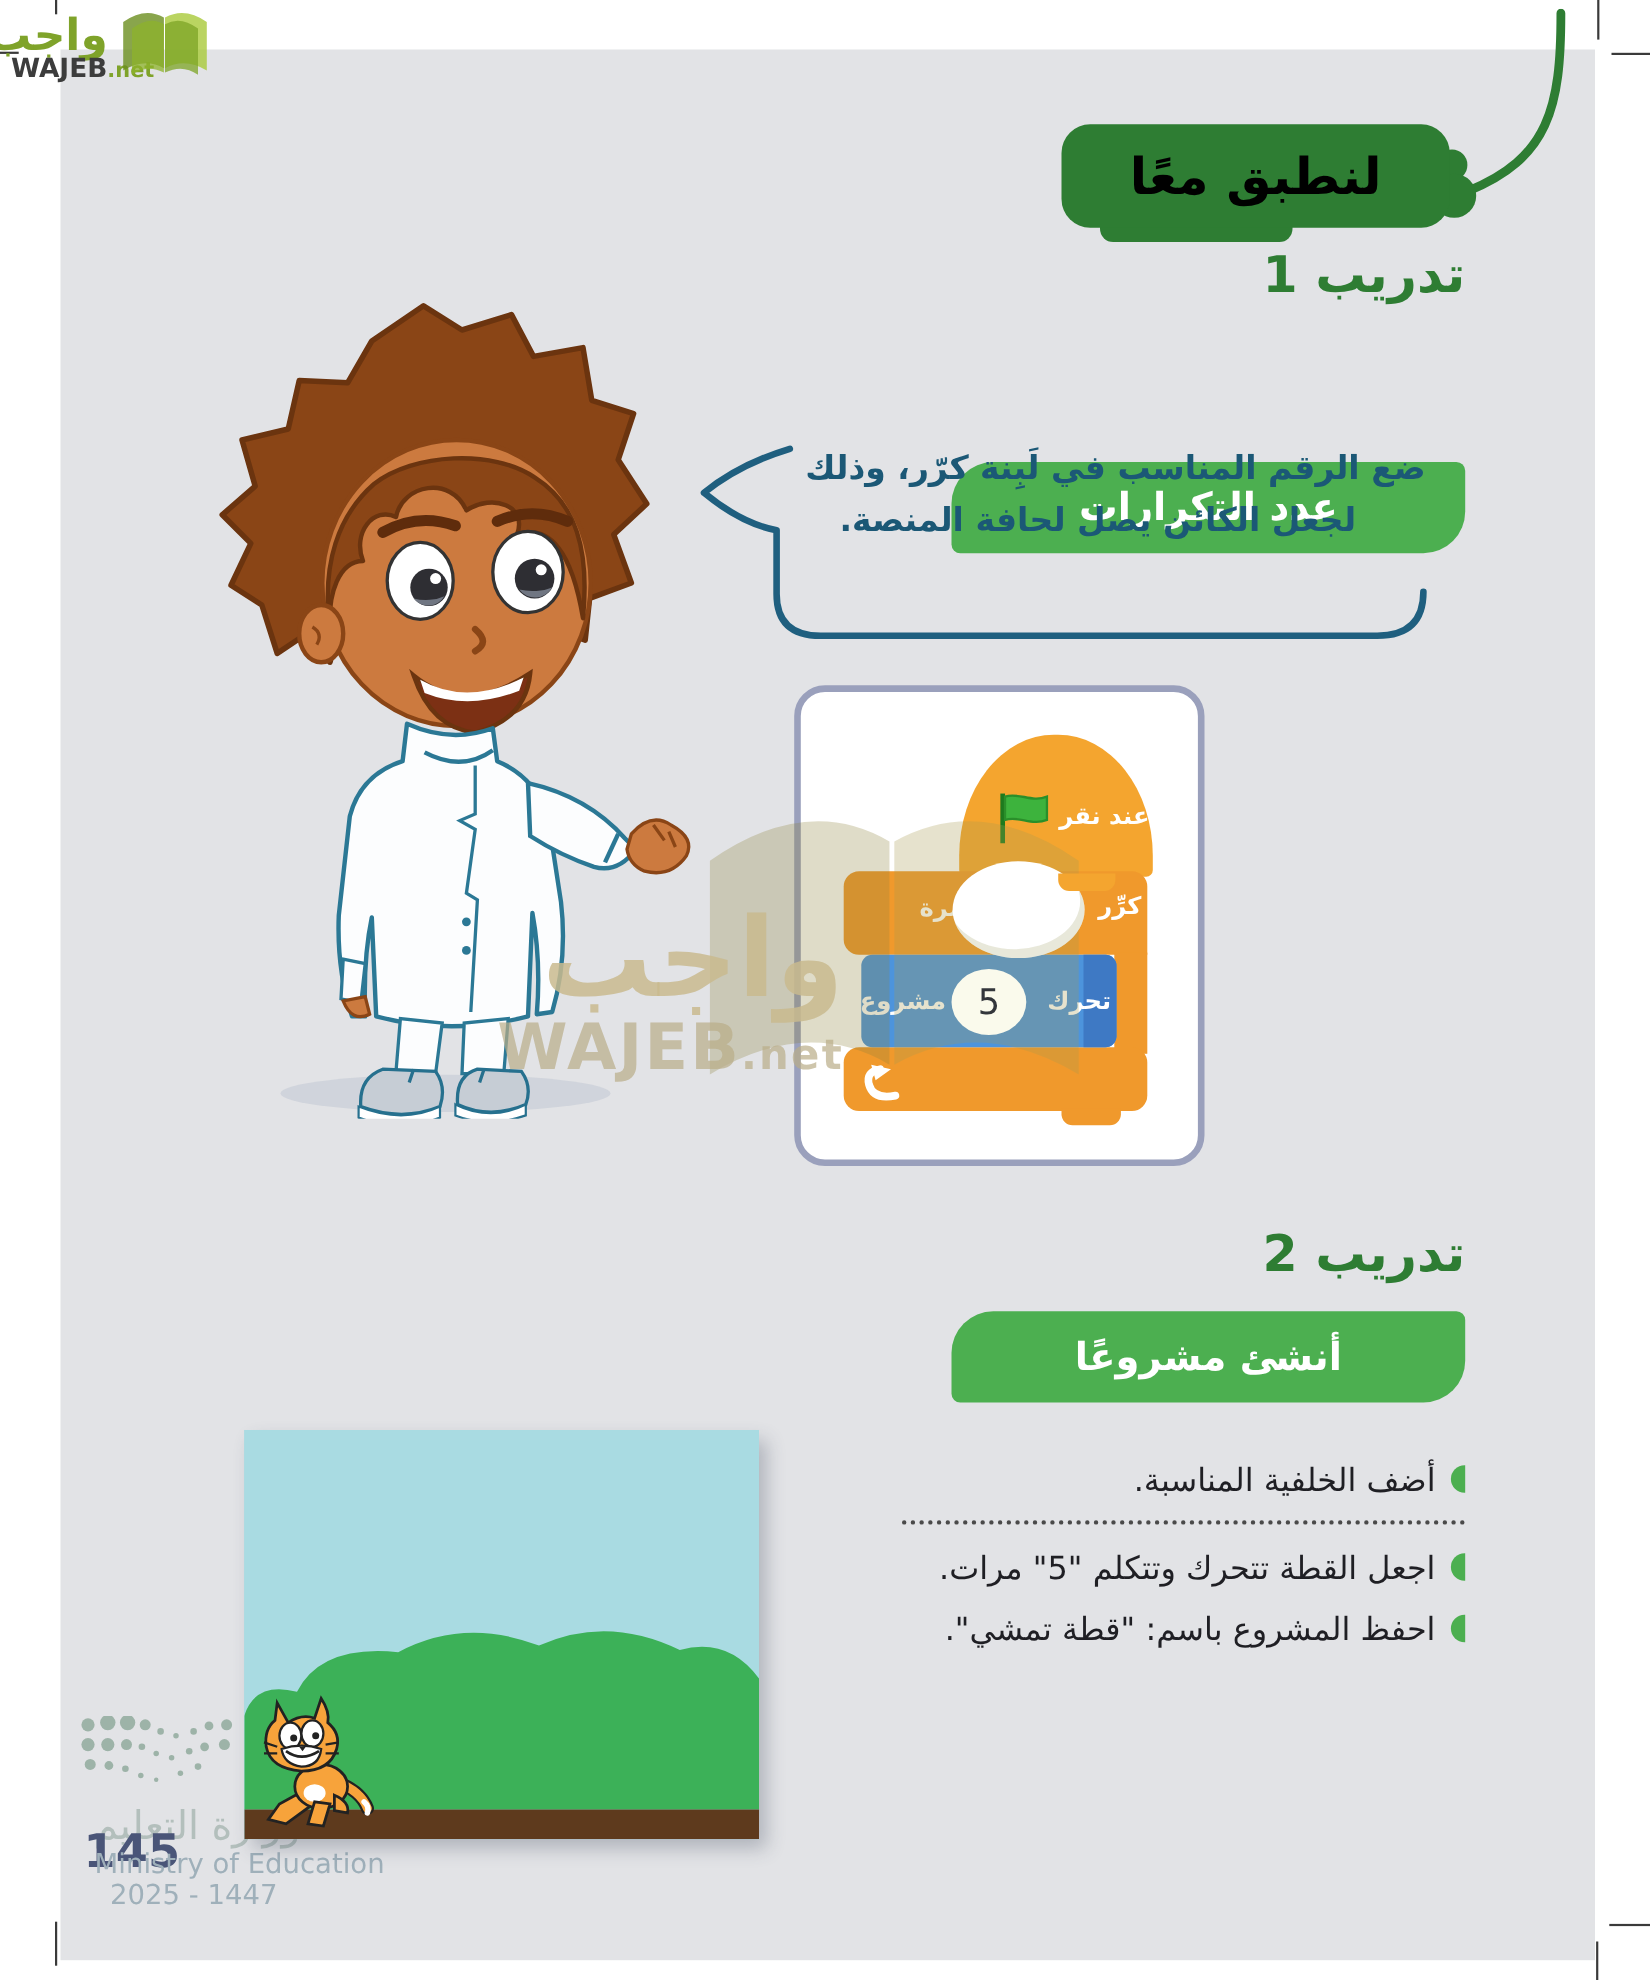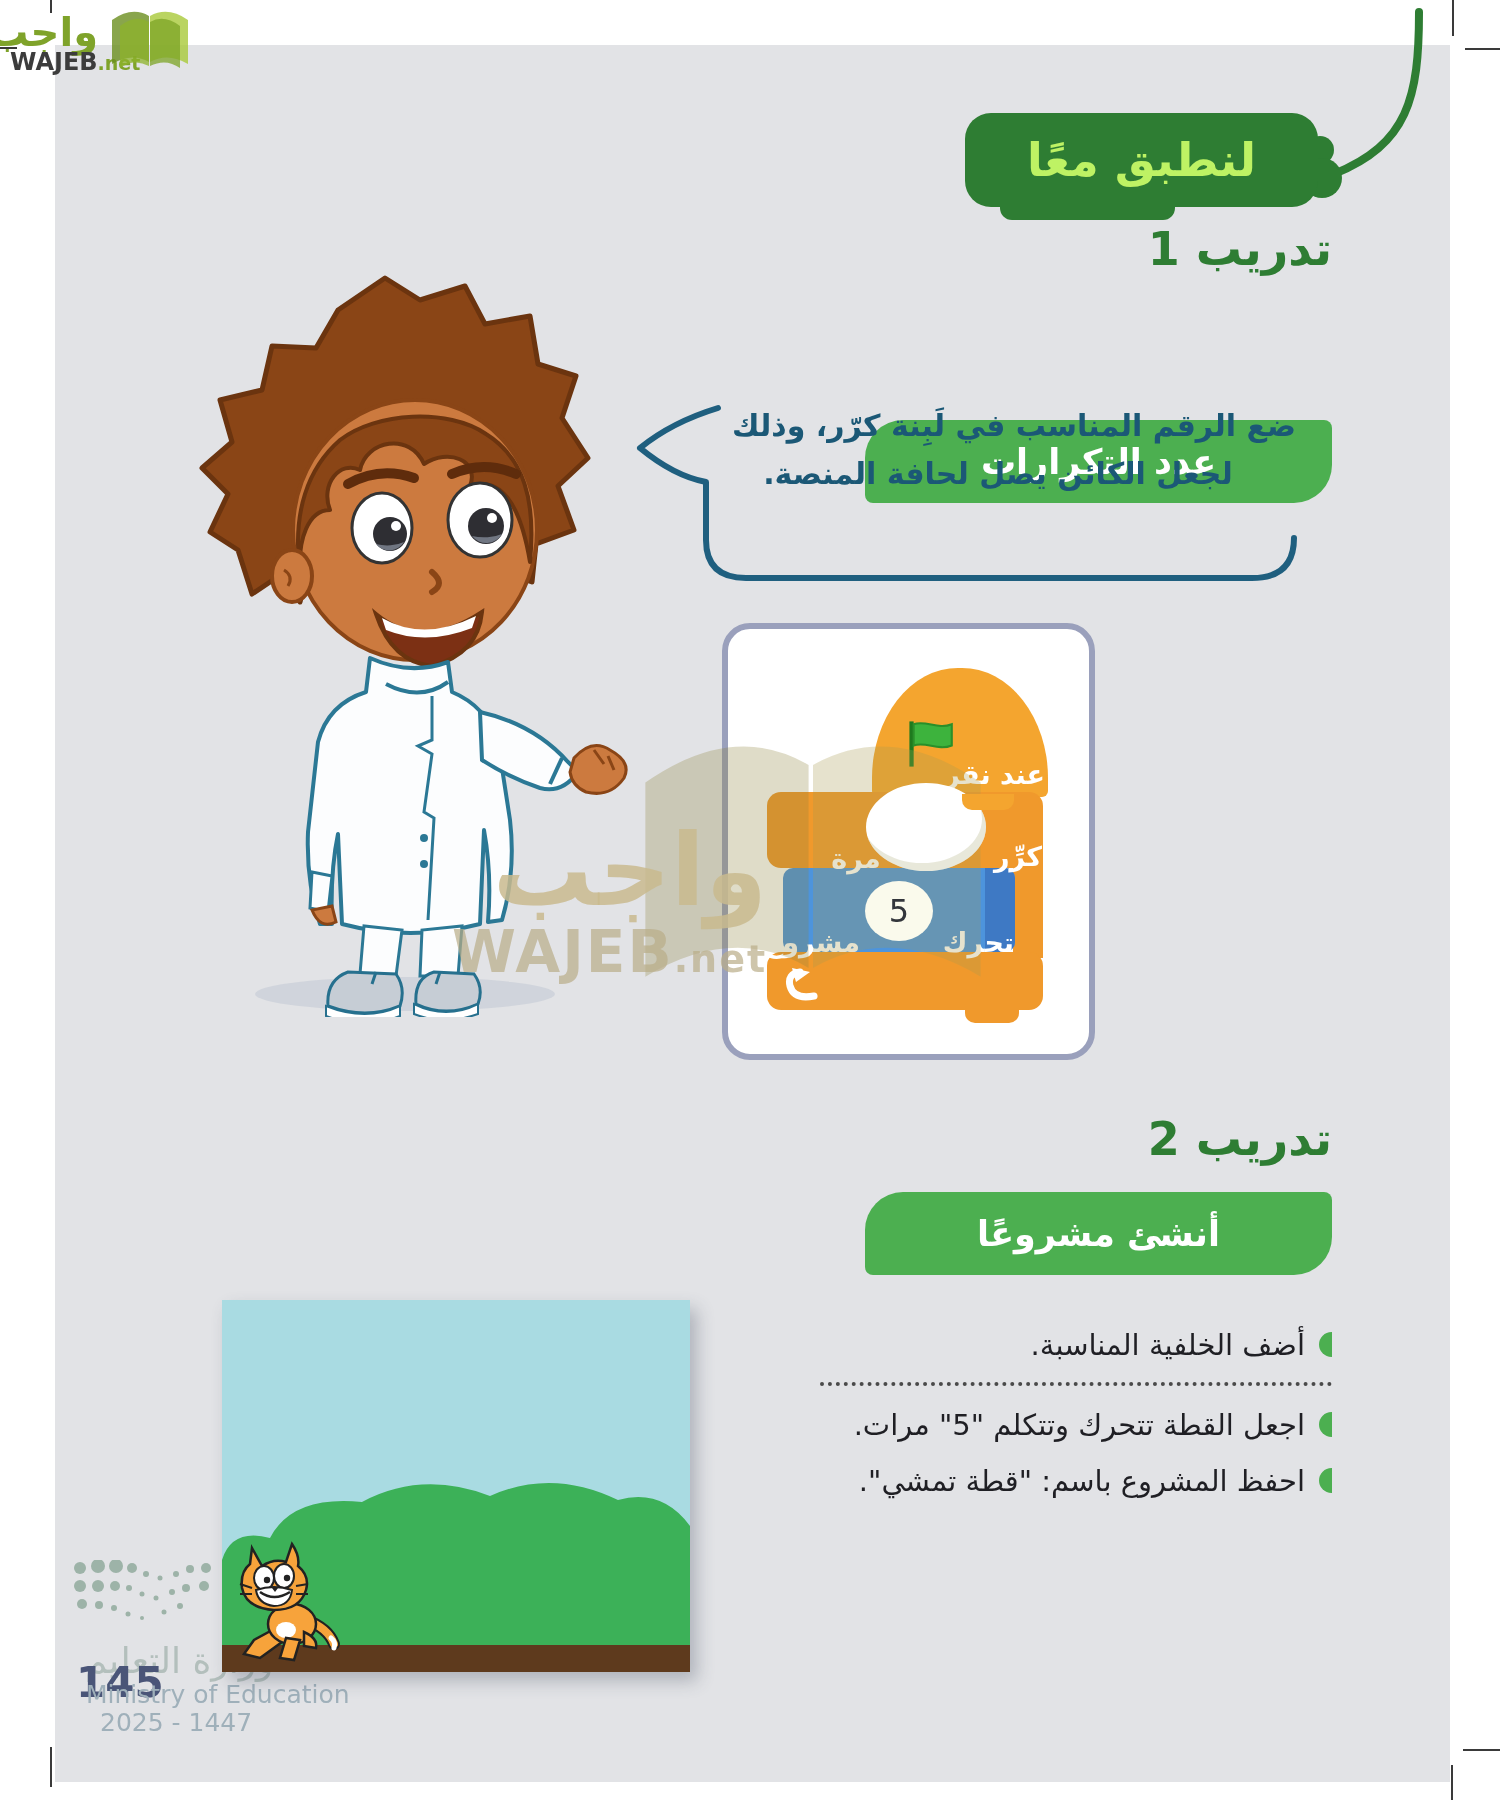--- a/index.html
+++ b/index.html
@@ -7,31 +7,31 @@
        font-family:"DejaVu Sans","Liberation Sans",sans-serif;}
   .abs{position:absolute;}
   .sheet{left:55px;top:45px;width:1395px;height:1737px;background:#e2e3e6;}
   .cropmark{background:#3a3a3a;}
   
   .ribbon{left:965px;top:113px;width:353px;height:94px;background:#2e7d33;border-radius:26px;
           display:flex;align-items:center;justify-content:center;}
   .ribbon-tab{left:1000px;top:196px;width:175px;height:24px;background:#2e7d33;border-radius:0 0 12px 12px;}
   .ribbon-bump1{left:1306px;top:136px;width:28px;height:28px;border-radius:50%;background:#2e7d33;}
   .ribbon-bump2{left:1302px;top:158px;width:40px;height:40px;border-radius:50%;background:#2e7d33;}
-  .ribbon-text{color:#bef264;font-size:46px;font-weight:bold;direction:rtl;}
+  .ribbon-text{color:#000000;font-size:46px;font-weight:bold;direction:rtl;}
   .heading{color:#2e7d33;font-size:46px;font-weight:bold;direction:rtl;text-align:right;}
   .banner{width:467px;height:83px;background:#4caf50;border-radius:38px 8px 38px 8px;
           display:flex;align-items:center;justify-content:center;color:#fff;
           font-size:35px;font-weight:bold;direction:rtl;}
   
   .bubble-line{color:#1b5876;font-size:30px;font-weight:600;direction:rtl;}
   
   .panel{left:722px;top:623px;width:373px;height:437px;background:#ffffff;border:6px solid #9aa0bc;
          border-radius:28px;box-sizing:border-box;}
-  .blk-label{color:#ffffff;font-size:27px;font-weight:600;direction:rtl;white-space:nowrap;margin-top:29px;}
+  .blk-label{color:#ffffff;font-size:22px;font-weight:600;direction:rtl;white-space:nowrap;}
   .hat{left:872px;top:668px;width:176px;height:129px;background:#f4a52f;
        border-radius:86px 86px 6px 6px / 110px 110px 6px 6px;}
   .hat-bump{left:962px;top:794px;width:52px;height:16px;background:#f4a52f;border-radius:0 0 10px 10px;z-index:3;}
   .rep-bar{left:767px;top:792px;width:276px;height:76px;background:#f0992c;border-radius:14px 14px 0 14px;}
   .rep-arm{left:1013px;top:866px;width:30px;height:92px;background:#f0992c;}
   .rep-bot{left:767px;top:952px;width:276px;height:58px;background:#f0992c;border-radius:14px;}
   .rep-bump{left:965px;top:1008px;width:54px;height:15px;background:#f0992c;border-radius:0 0 10px 10px;}
   .oval-empty{left:866px;top:783px;width:120px;height:88px;background:#ffffff;border-radius:50%;
               box-shadow:inset -4px -8px 0 rgba(190,190,150,.35);z-index:2;}
   .move{left:783px;top:868px;width:232px;height:84px;background:#4d94dc;border-radius:10px;}

